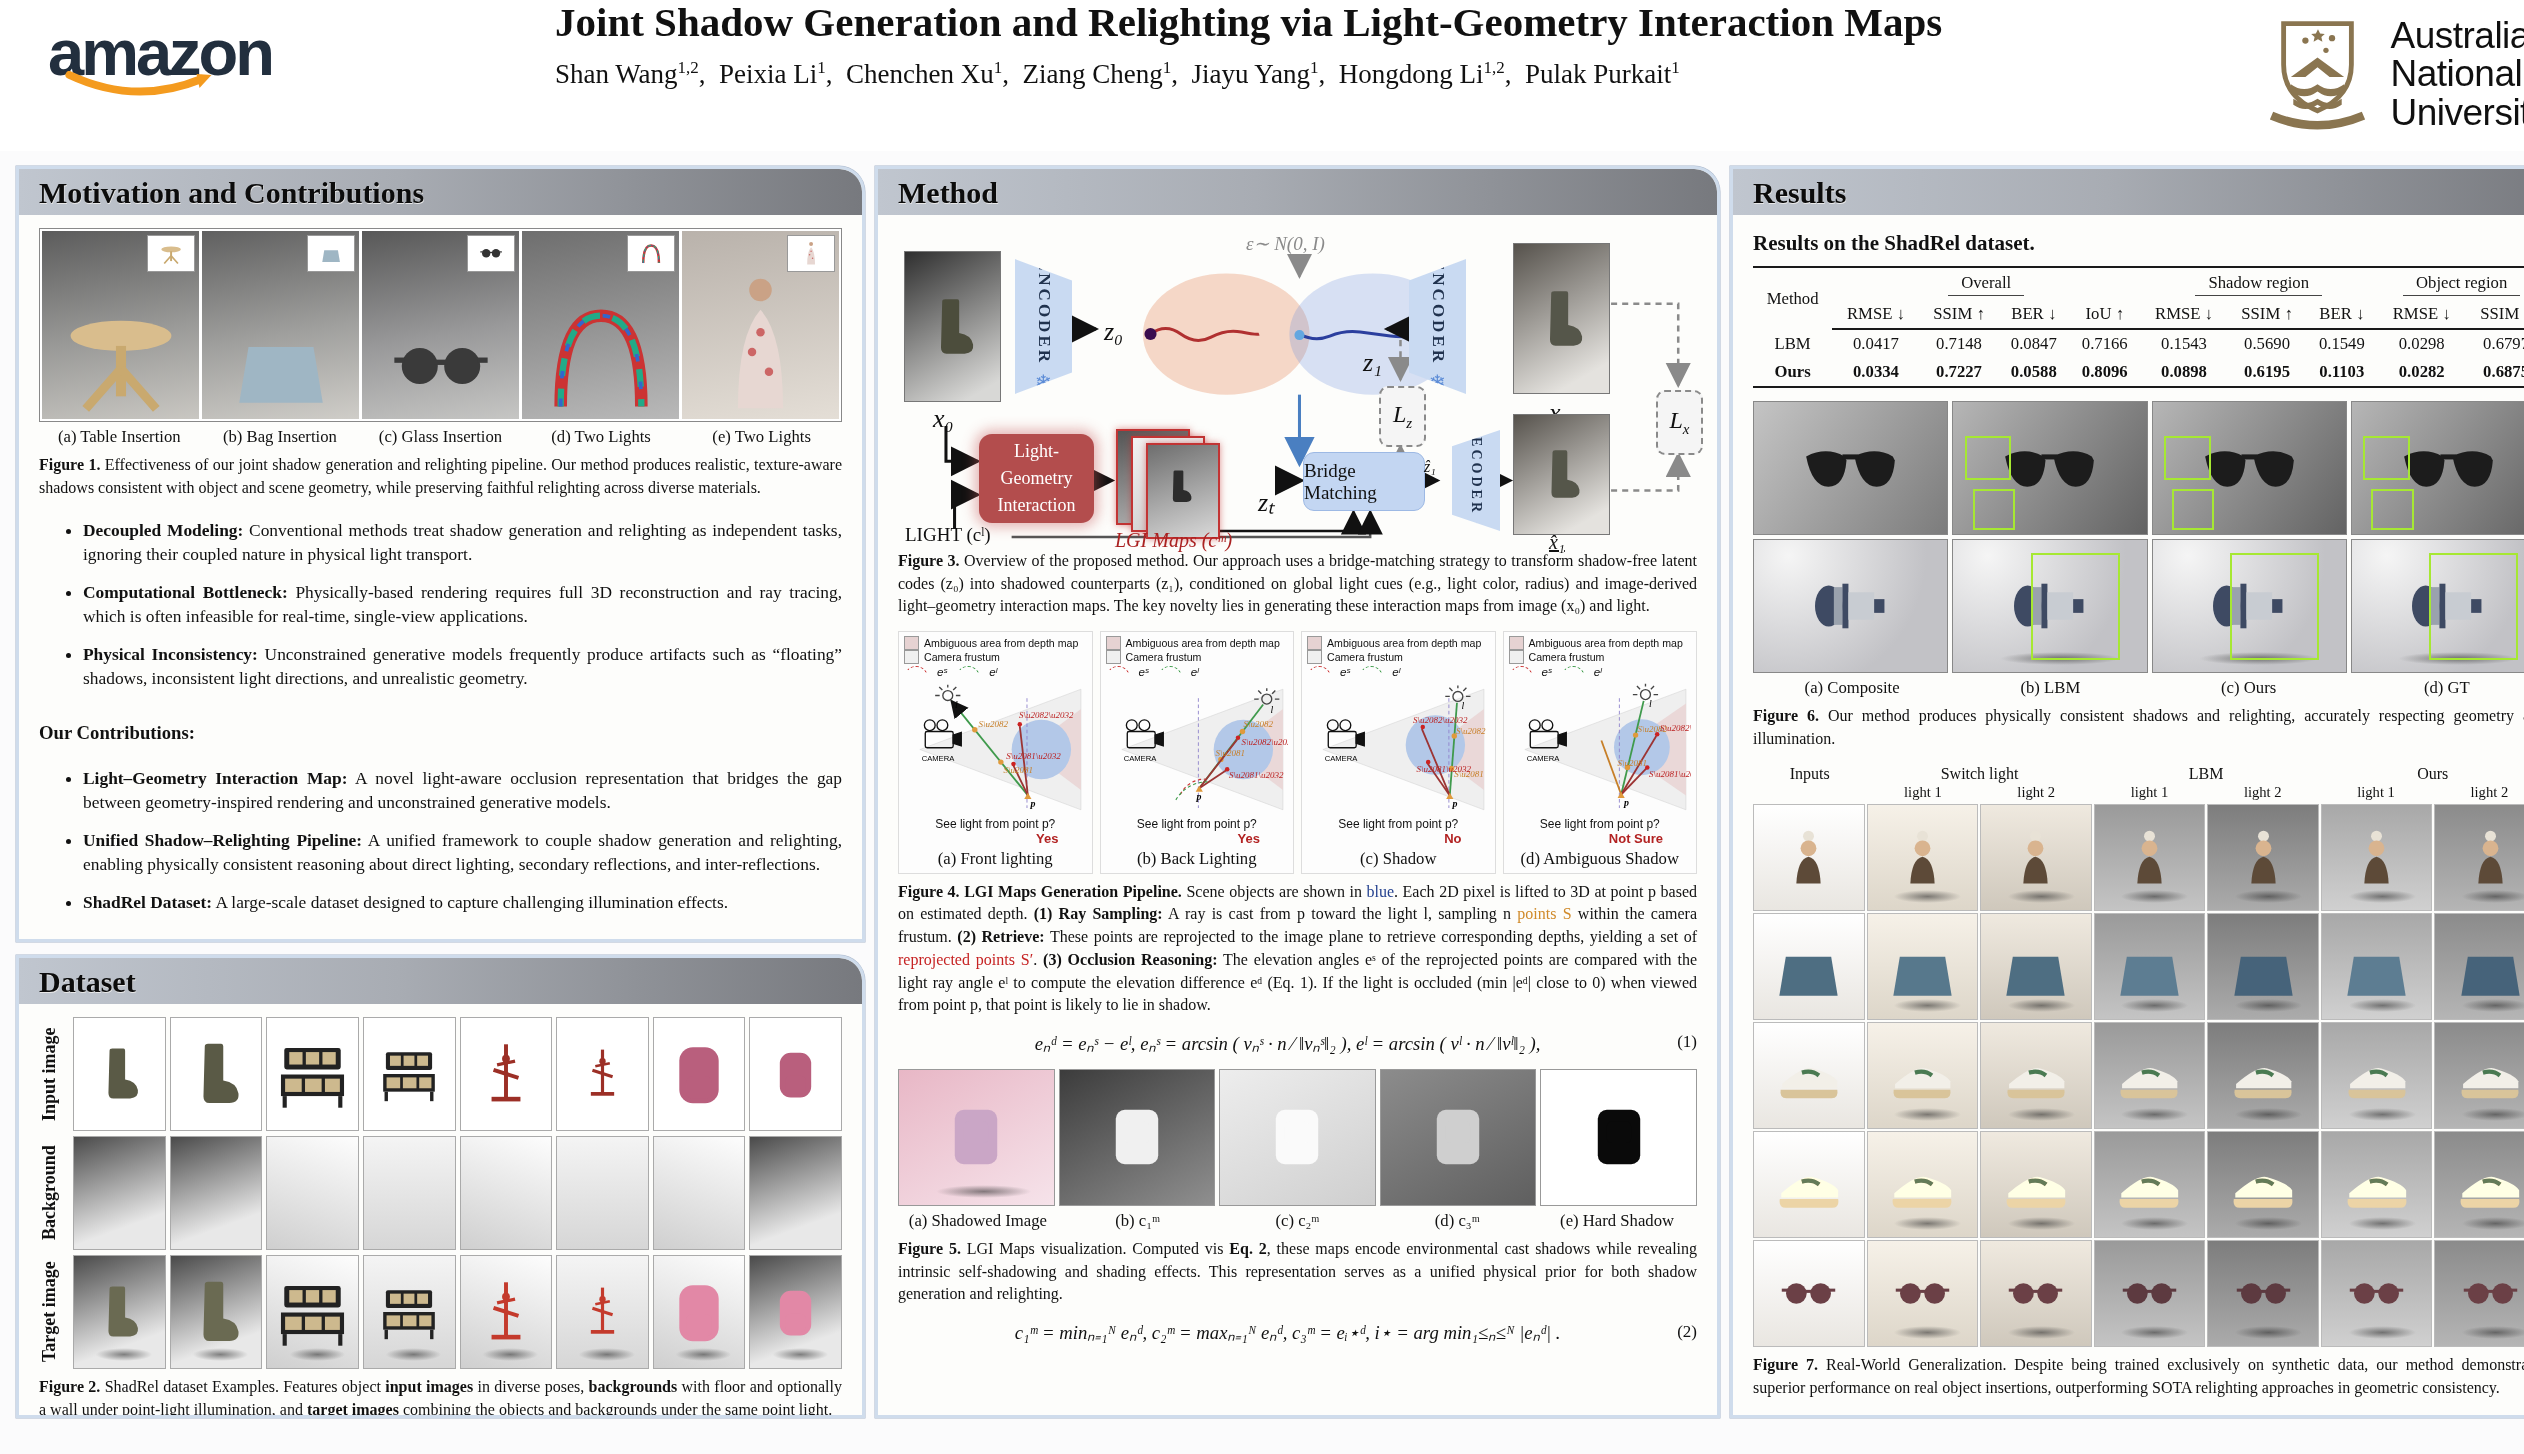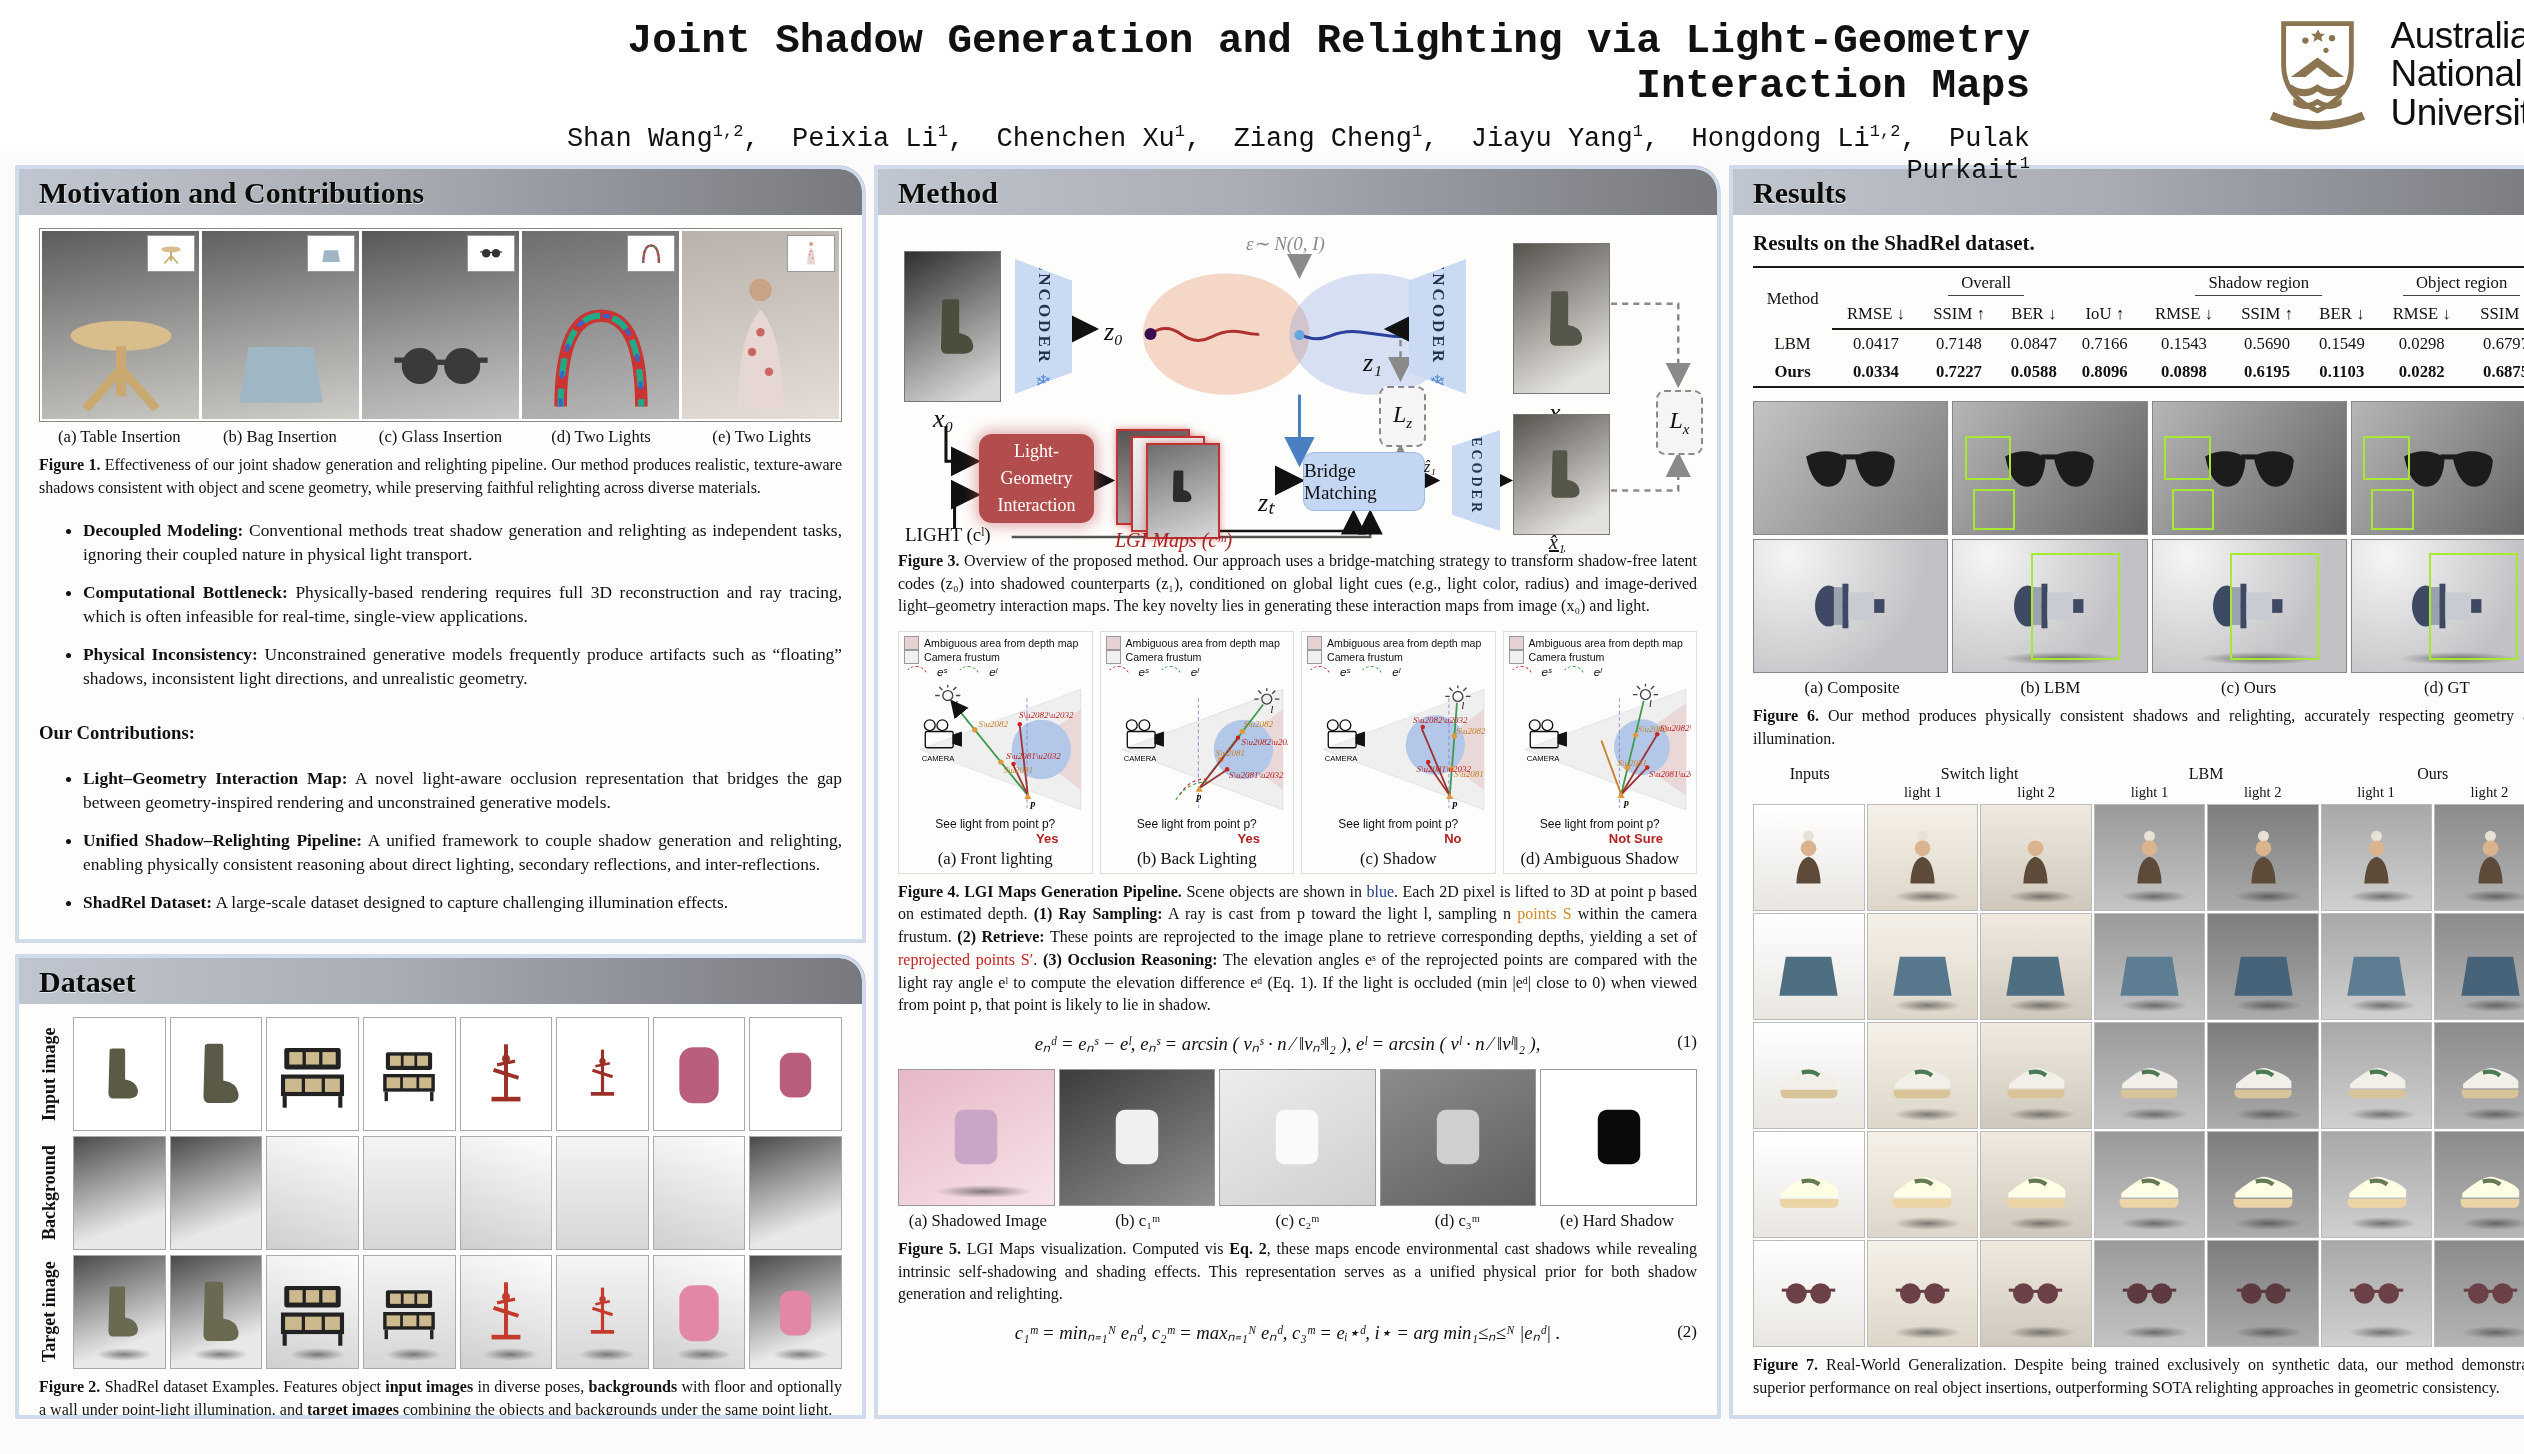--- a/index.html
+++ b/index.html
@@ -3,21 +3,21 @@
 <meta charset="utf-8">
 <style>
   html,body{margin:0;padding:0;background:#eef1f6;}
   body{width:2585px;height:1454px;overflow:hidden;font-family:"Liberation Serif",serif;color:#111;}
   .poster{position:relative;width:2585px;height:1454px;background:#fbfbfc;}
   
   .top{position:relative;height:151px;background:#fff;}
   .amazon{position:absolute;left:48px;top:20px;width:242px;}
   .amz-text{font-family:"Liberation Sans",sans-serif;font-weight:bold;font-size:65px;letter-spacing:-3px;color:#222f3e;line-height:1;}
   .amz-smile{width:167px;height:35px;margin-left:9px;margin-top:-14px;display:block;}
-  .titleblock{position:absolute;left:555px;right:555px;top:19px;text-align:right;font-family:Liberation Mono, monospace;}
+  .titleblock{position:absolute;left:555px;right:555px;top:0;text-align:left;}
   .titleblock h1{margin:0;font-size:41px;line-height:1.1;font-weight:bold;}
   .authors{margin-top:13px;font-size:27px;}
   .authors sup{font-size:17px;}
   .affil{margin-top:7px;font-size:24px;}
   .affil sup{font-size:15px;}
   .anu{position:absolute;right:35px;top:14px;display:flex;align-items:center;gap:12px;}
   .anu-crest{width:121px;height:121px;}
   .anu-text{font-family:"Liberation Sans",sans-serif;font-size:37px;line-height:1.04;color:#101010;letter-spacing:-0.5px;}
   
   .cols{display:flex;gap:10px;padding:15px 16px 0 16px;height:1267px;box-sizing:border-box;}
@@ -231,20 +231,27 @@
     <symbol id="slab" viewBox="0 0 100 100">
         <rect x="22" y="14" width="56" height="72" rx="12"></rect>
         <rect x="34" y="30" width="32" height="28" rx="6" opacity=".6"></rect>
       </symbol>
   </defs>
 </svg>
 
 <div class="poster">
 
   <header class="top">
+    <div class="amazon">
+      <span class="amz-text">amazon</span>
+      <svg class="amz-smile" viewBox="0 0 300 70">
+        <path d="M8 8 Q140 70 272 16" fill="none" stroke="#f49b1f" stroke-width="16" stroke-linecap="round"></path>
+        <polygon points="292,8 268,34 262,6" fill="#f49b1f"></polygon>
+      </svg>
+    </div>
     <div class="titleblock">
       <h1>Joint Shadow Generation and Relighting via Light-Geometry Interaction Maps</h1>
       <div class="authors">
         <span><span>Shan Wang</span><sup>1,2</sup>,&nbsp;</span>
         <span><span>Peixia Li</span><sup>1</sup>,&nbsp;</span>
         <span><span>Chenchen Xu</span><sup>1</sup>,&nbsp;</span>
         <span><span>Ziang Cheng</span><sup>1</sup>,&nbsp;</span>
         <span><span>Jiayu Yang</span><sup>1</sup>,&nbsp;</span>
         <span><span>Hongdong Li</span><sup>1,2</sup>,&nbsp;</span>
         <span><span>Pulak Purkait</span><sup>1</sup></span>

